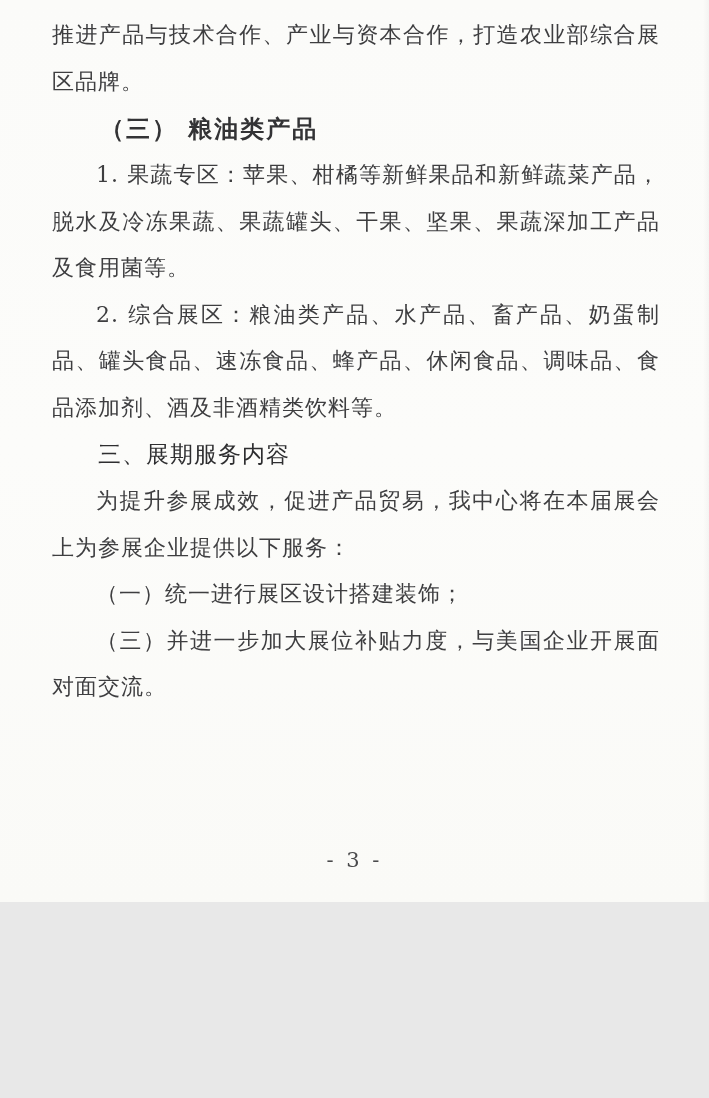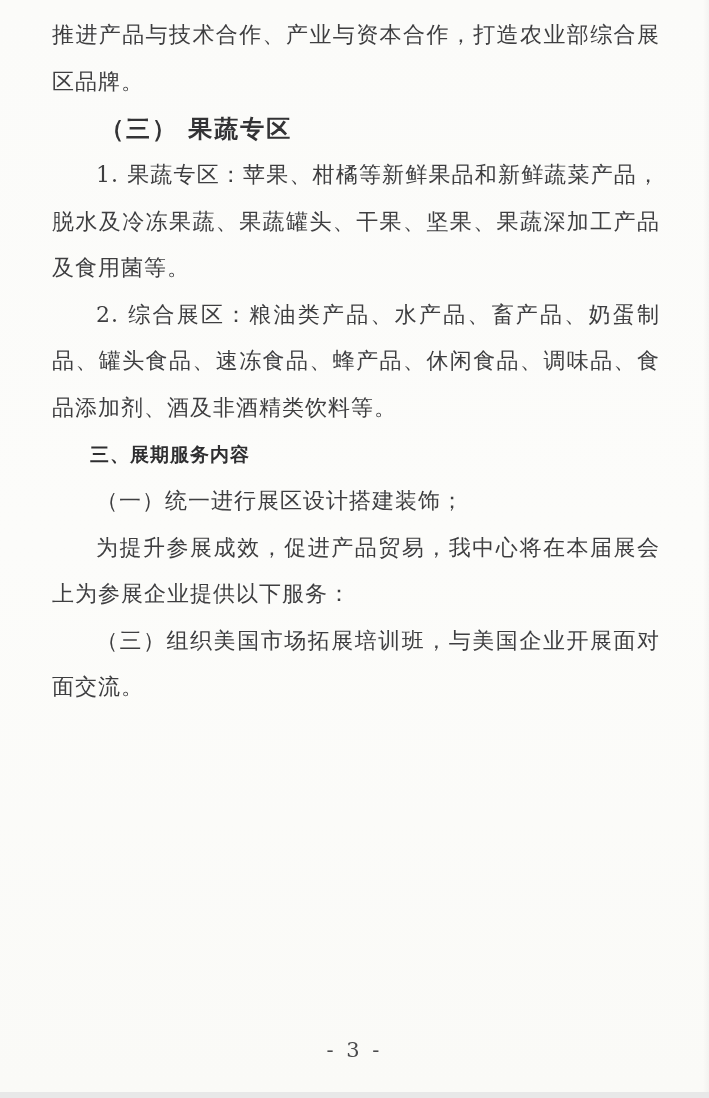--- a/index.html
+++ b/index.html
@@ -3,21 +3,21 @@
 <meta charset="utf-8">
 <style>
   html, body {
     margin: 0;
     padding: 0;
     background: #e8e8e8;
   }
   .page {
     position: relative;
     width: 709px;
-    height: 1092px;
+    height: 902px;
     margin: 0 auto;
     background: #fcfcfa;
     background-image: linear-gradient(180deg, #fbfbf9 0%, #fcfcfa 50%, #fafaf7 100%);
     overflow: hidden;
     font-family: "DejaVu Serif", "Liberation Serif", serif;
     color: #3d3d3d;
   }
   .content {
     position: absolute;
     top: 12px;
@@ -40,24 +40,24 @@
     font-size: 24px;
     line-height: 47px;
     letter-spacing: 2px;
     font-weight: bold;
     text-indent: 2em;
     color: #333335;
     font-family: "DejaVu Serif", "Liberation Serif", serif;
   }
   .heading-hei {
     margin: 0;
-    font-size: 19px;
+    font-size: 23px;
     line-height: 47px;
     letter-spacing: 1px;
-    font-weight: bold;
+    font-weight: normal;
     text-indent: 2em;
     color: #2e2e30;
     font-family: "DejaVu Sans", "Liberation Sans", sans-serif;
   }
   .page-number {
     position: absolute;
     bottom: 30px;
     left: 0;
     width: 100%;
     text-align: center;
@@ -77,23 +77,23 @@
     pointer-events: none;
   }
 </style>
 </head>
 <body>
 
 <div class="page">
   <div class="content">
 
   <p class="para">推进产品与技术合作、产业与资本合作，打造农业部综合展区品牌。</p>
-      <p class="heading-kai">（三） 果蔬专区</p>
+      <p class="heading-kai">（三） 粮油类产品</p>
       <p class="para indent">1. 果蔬专区：苹果、柑橘等新鲜果品和新鲜蔬菜产品，脱水及冷冻果蔬、果蔬罐头、干果、坚果、果蔬深加工产品及食用菌等。</p>
       <p class="para indent">2. 综合展区：粮油类产品、水产品、畜产品、奶蛋制品、罐头食品、速冻食品、蜂产品、休闲食品、调味品、食品添加剂、酒及非酒精类饮料等。</p>
       <p class="heading-hei">三、展期服务内容</p>
+      <p class="para indent">为提升参展成效，促进产品贸易，我中心将在本届展会上为参展企业提供以下服务：</p>
       <p class="para indent">（一）统一进行展区设计搭建装饰；</p>
-      <p class="para indent">为提升参展成效，促进产品贸易，我中心将在本届展会上为参展企业提供以下服务：</p>
-      <p class="para indent">（三）组织美国市场拓展培训班，与美国企业开展面对面交流。</p>
+      <p class="para indent">（三）并进一步加大展位补贴力度，与美国企业开展面对面交流。</p>
     </div>
   <div class="page-number">- 3 -</div>
   <div class="scan-edge"></div>
 </div>
 
 </body></html>

